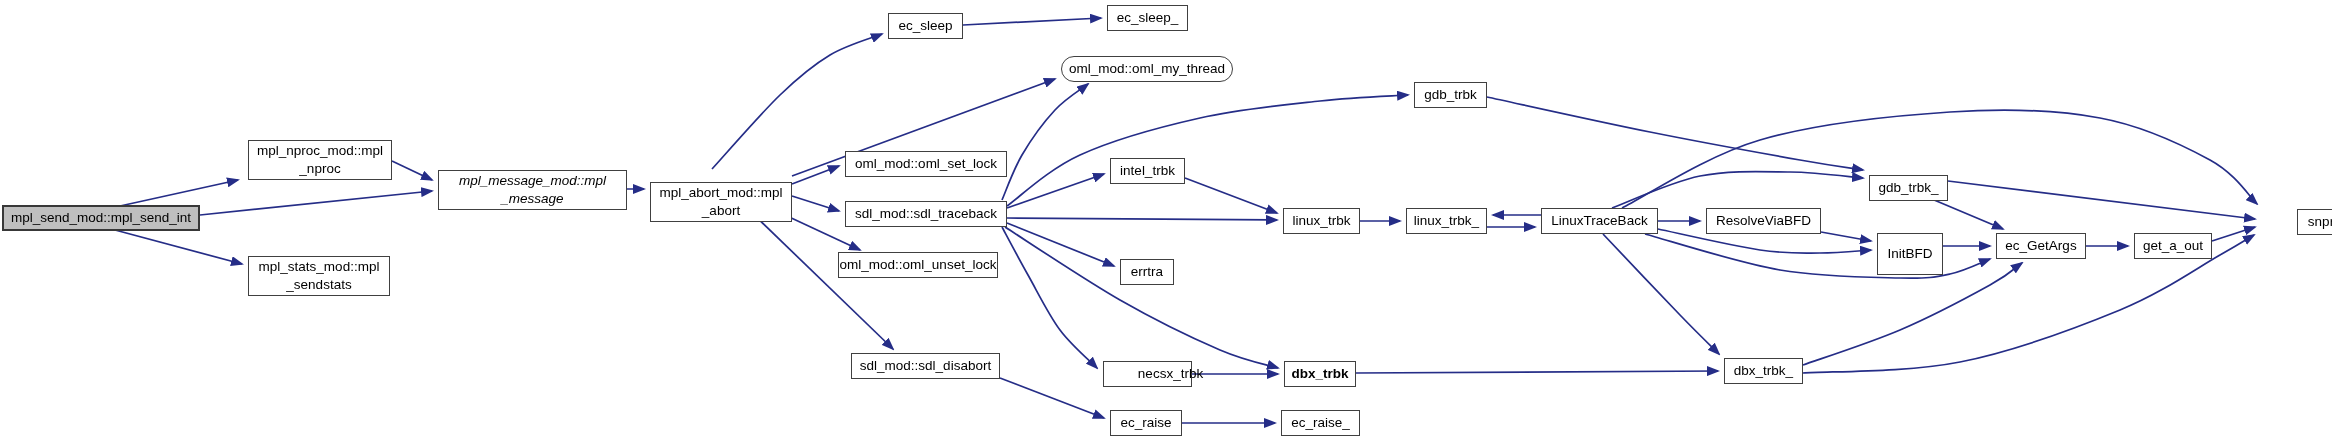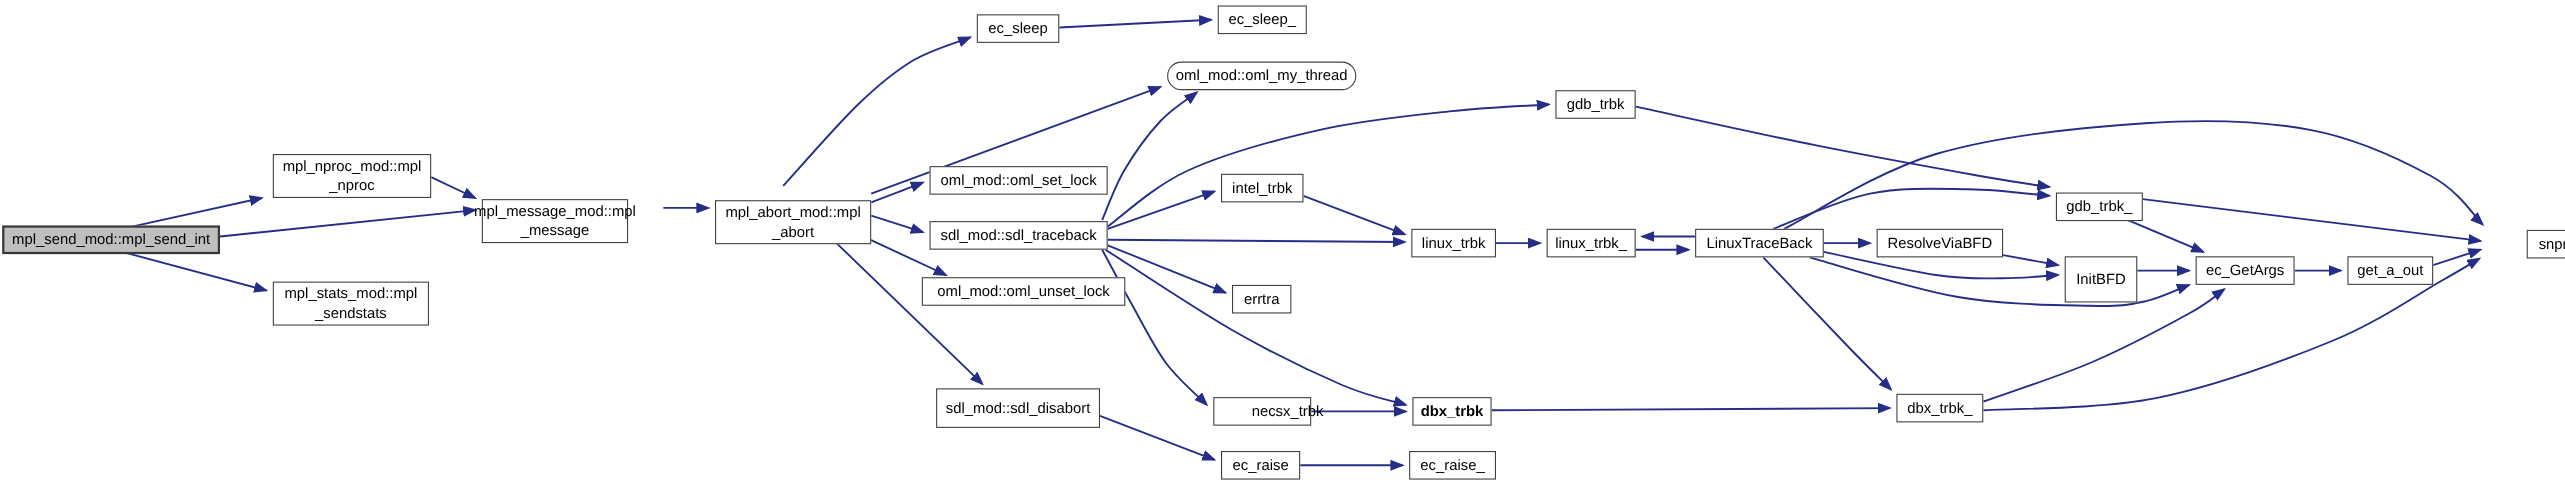--- a/index.html
+++ b/index.html
@@ -81,31 +81,31 @@
       <path d="M2212,241 L2255,227" fill="none" stroke="#252d87" stroke-width="1.7" marker-end="url(#arrow)"></path>
       <path d="M1803,365 C1819.2,359.2 1868.8,343.3 1900,330 C1931.2,316.7 1969.7,296.2 1990,285 C2010.3,273.8 2016.7,266.7 2022,263" fill="none" stroke="#252d87" stroke-width="1.7" marker-end="url(#arrow)"></path>
       <path d="M1803,373 C1829.2,371.2 1907.2,372.5 1960,362 C2012.8,351.5 2076.7,327.8 2120,310 C2163.3,292.2 2197.7,267.5 2220,255 C2242.3,242.5 2248.3,238.3 2254,235" fill="none" stroke="#252d87" stroke-width="1.7" marker-end="url(#arrow)"></path>
     </svg>
   <div id="node-layer">
       <div class="node highlight" style="left: 2px; top: 205px; width: 198px; height: 26px;">mpl_send_mod::mpl_send_int</div>
       <div class="node" style="left: 248px; top: 140px; width: 144px; height: 40px;">mpl_nproc_mod::mpl
 _nproc</div>
       <div class="node" style="left: 248px; top: 256px; width: 142px; height: 40px;">mpl_stats_mod::mpl
 _sendstats</div>
-      <div class="node" style="left: 438px; top: 181px; width: 133px; height: 40px;">mpl_message_mod::mpl
+      <div class="node" style="left: 438px; top: 170px; width: 189px; height: 40px; font-style: italic;">mpl_message_mod::mpl
 _message</div>
       <div class="node" style="left: 650px; top: 182px; width: 142px; height: 40px;">mpl_abort_mod::mpl
 _abort</div>
       <div class="node" style="left: 888px; top: 13px; width: 75px; height: 26px;">ec_sleep</div>
       <div class="node" style="left: 1107px; top: 5px; width: 81px; height: 26px;">ec_sleep_</div>
       <div class="node" style="left: 1061px; top: 56px; width: 172px; height: 26px; border-radius: 13px;">oml_mod::oml_my_thread</div>
       <div class="node" style="left: 845px; top: 151px; width: 162px; height: 26px;">oml_mod::oml_set_lock</div>
       <div class="node" style="left: 845px; top: 201px; width: 162px; height: 26px;">sdl_mod::sdl_traceback</div>
-      <div class="node" style="left: 838px; top: 252px; width: 185px; height: 26px;">oml_mod::oml_unset_lock</div>
-      <div class="node" style="left: 851px; top: 353px; width: 149px; height: 36px;">sdl_mod::sdl_disabort</div>
+      <div class="node" style="left: 838px; top: 252px; width: 160px; height: 26px;">oml_mod::oml_unset_lock</div>
+      <div class="node" style="left: 851px; top: 353px; width: 149px; height: 26px;">sdl_mod::sdl_disabort</div>
       <div class="node" style="left: 1120px; top: 259px; width: 54px; height: 26px;">errtra</div>
       <div class="node" style="left: 1103px; top: 361px; width: 89px; height: 26px; padding-left: 46px;">necsx_trbk</div>
       <div class="node" style="left: 1110px; top: 410px; width: 72px; height: 26px;">ec_raise</div>
       <div class="node" style="left: 1281px; top: 410px; width: 79px; height: 26px;">ec_raise_</div>
       <div class="node" style="left: 1284px; top: 361px; width: 72px; height: 26px; font-weight: bold;">dbx_trbk</div>
       <div class="node" style="left: 1110px; top: 158px; width: 75px; height: 26px;">intel_trbk</div>
       <div class="node" style="left: 1414px; top: 82px; width: 73px; height: 26px;">gdb_trbk</div>
       <div class="node" style="left: 1283px; top: 208px; width: 77px; height: 26px;">linux_trbk</div>
       <div class="node" style="left: 1406px; top: 208px; width: 81px; height: 26px;">linux_trbk_</div>
       <div class="node" style="left: 1541px; top: 208px; width: 117px; height: 26px;">LinuxTraceBack</div>

